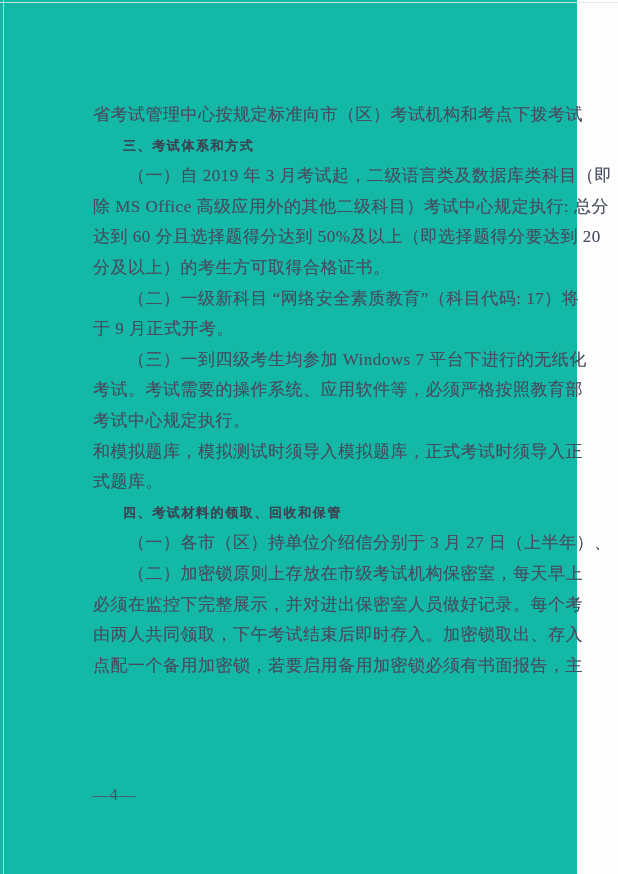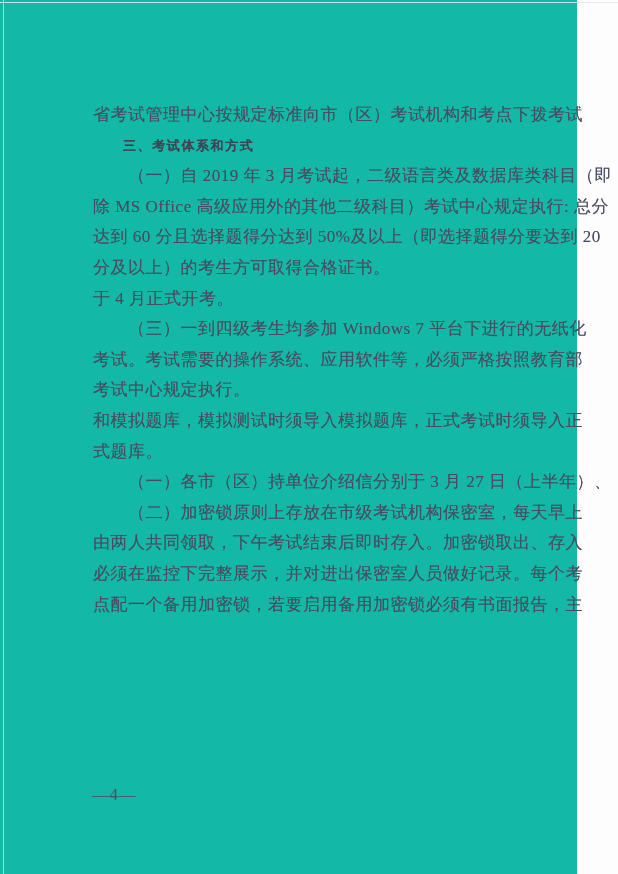--- a/index.html
+++ b/index.html
@@ -78,27 +78,29 @@
   <div class="edge-left"></div>
   <div class="edge-top"></div>
 
   <div class="content">
     <span class="ln">省考试管理中心按规定标准向市（区）考试机构和考点下拨考试</span>
     <span class="ln heading">三、考试体系和方式</span>
     <span class="ln indent">（一）自 2019 年 3 月考试起，二级语言类及数据库类科目（即</span>
     <span class="ln">除 MS Office 高级应用外的其他二级科目）考试中心规定执行: 总分</span>
     <span class="ln">达到 60 分且选择题得分达到 50%及以上（即选择题得分要达到 20</span>
     <span class="ln">分及以上）的考生方可取得合格证书。</span>
-    <span class="ln">于 4 月正式开考。</span>
+    <span class="ln indent">（二）一级新科目 “网络安全素质教育”（科目代码: 17）将</span>
+    <span class="ln">于 9 月正式开考。</span>
     <span class="ln indent">（三）一到四级考生均参加 Windows 7 平台下进行的无纸化</span>
     <span class="ln">考试。考试需要的操作系统、应用软件等，必须严格按照教育部</span>
     <span class="ln">考试中心规定执行。</span>
     <span class="ln">和模拟题库，模拟测试时须导入模拟题库，正式考试时须导入正</span>
     <span class="ln">式题库。</span>
+    <span class="ln heading">四、考试材料的领取、回收和保管</span>
     <span class="ln indent">（一）各市（区）持单位介绍信分别于 3 月 27 日（上半年）、</span>
     <span class="ln indent">（二）加密锁原则上存放在市级考试机构保密室，每天早上</span>
+    <span class="ln">必须在监控下完整展示，并对进出保密室人员做好记录。每个考</span>
     <span class="ln">由两人共同领取，下午考试结束后即时存入。加密锁取出、存入</span>
-    <span class="ln">必须在监控下完整展示，并对进出保密室人员做好记录。每个考</span>
     <span class="ln">点配一个备用加密锁，若要启用备用加密锁必须有书面报告，主</span>
   </div>
 
   <div class="pageno">—4—</div>
 </div>
 
 </body></html>

